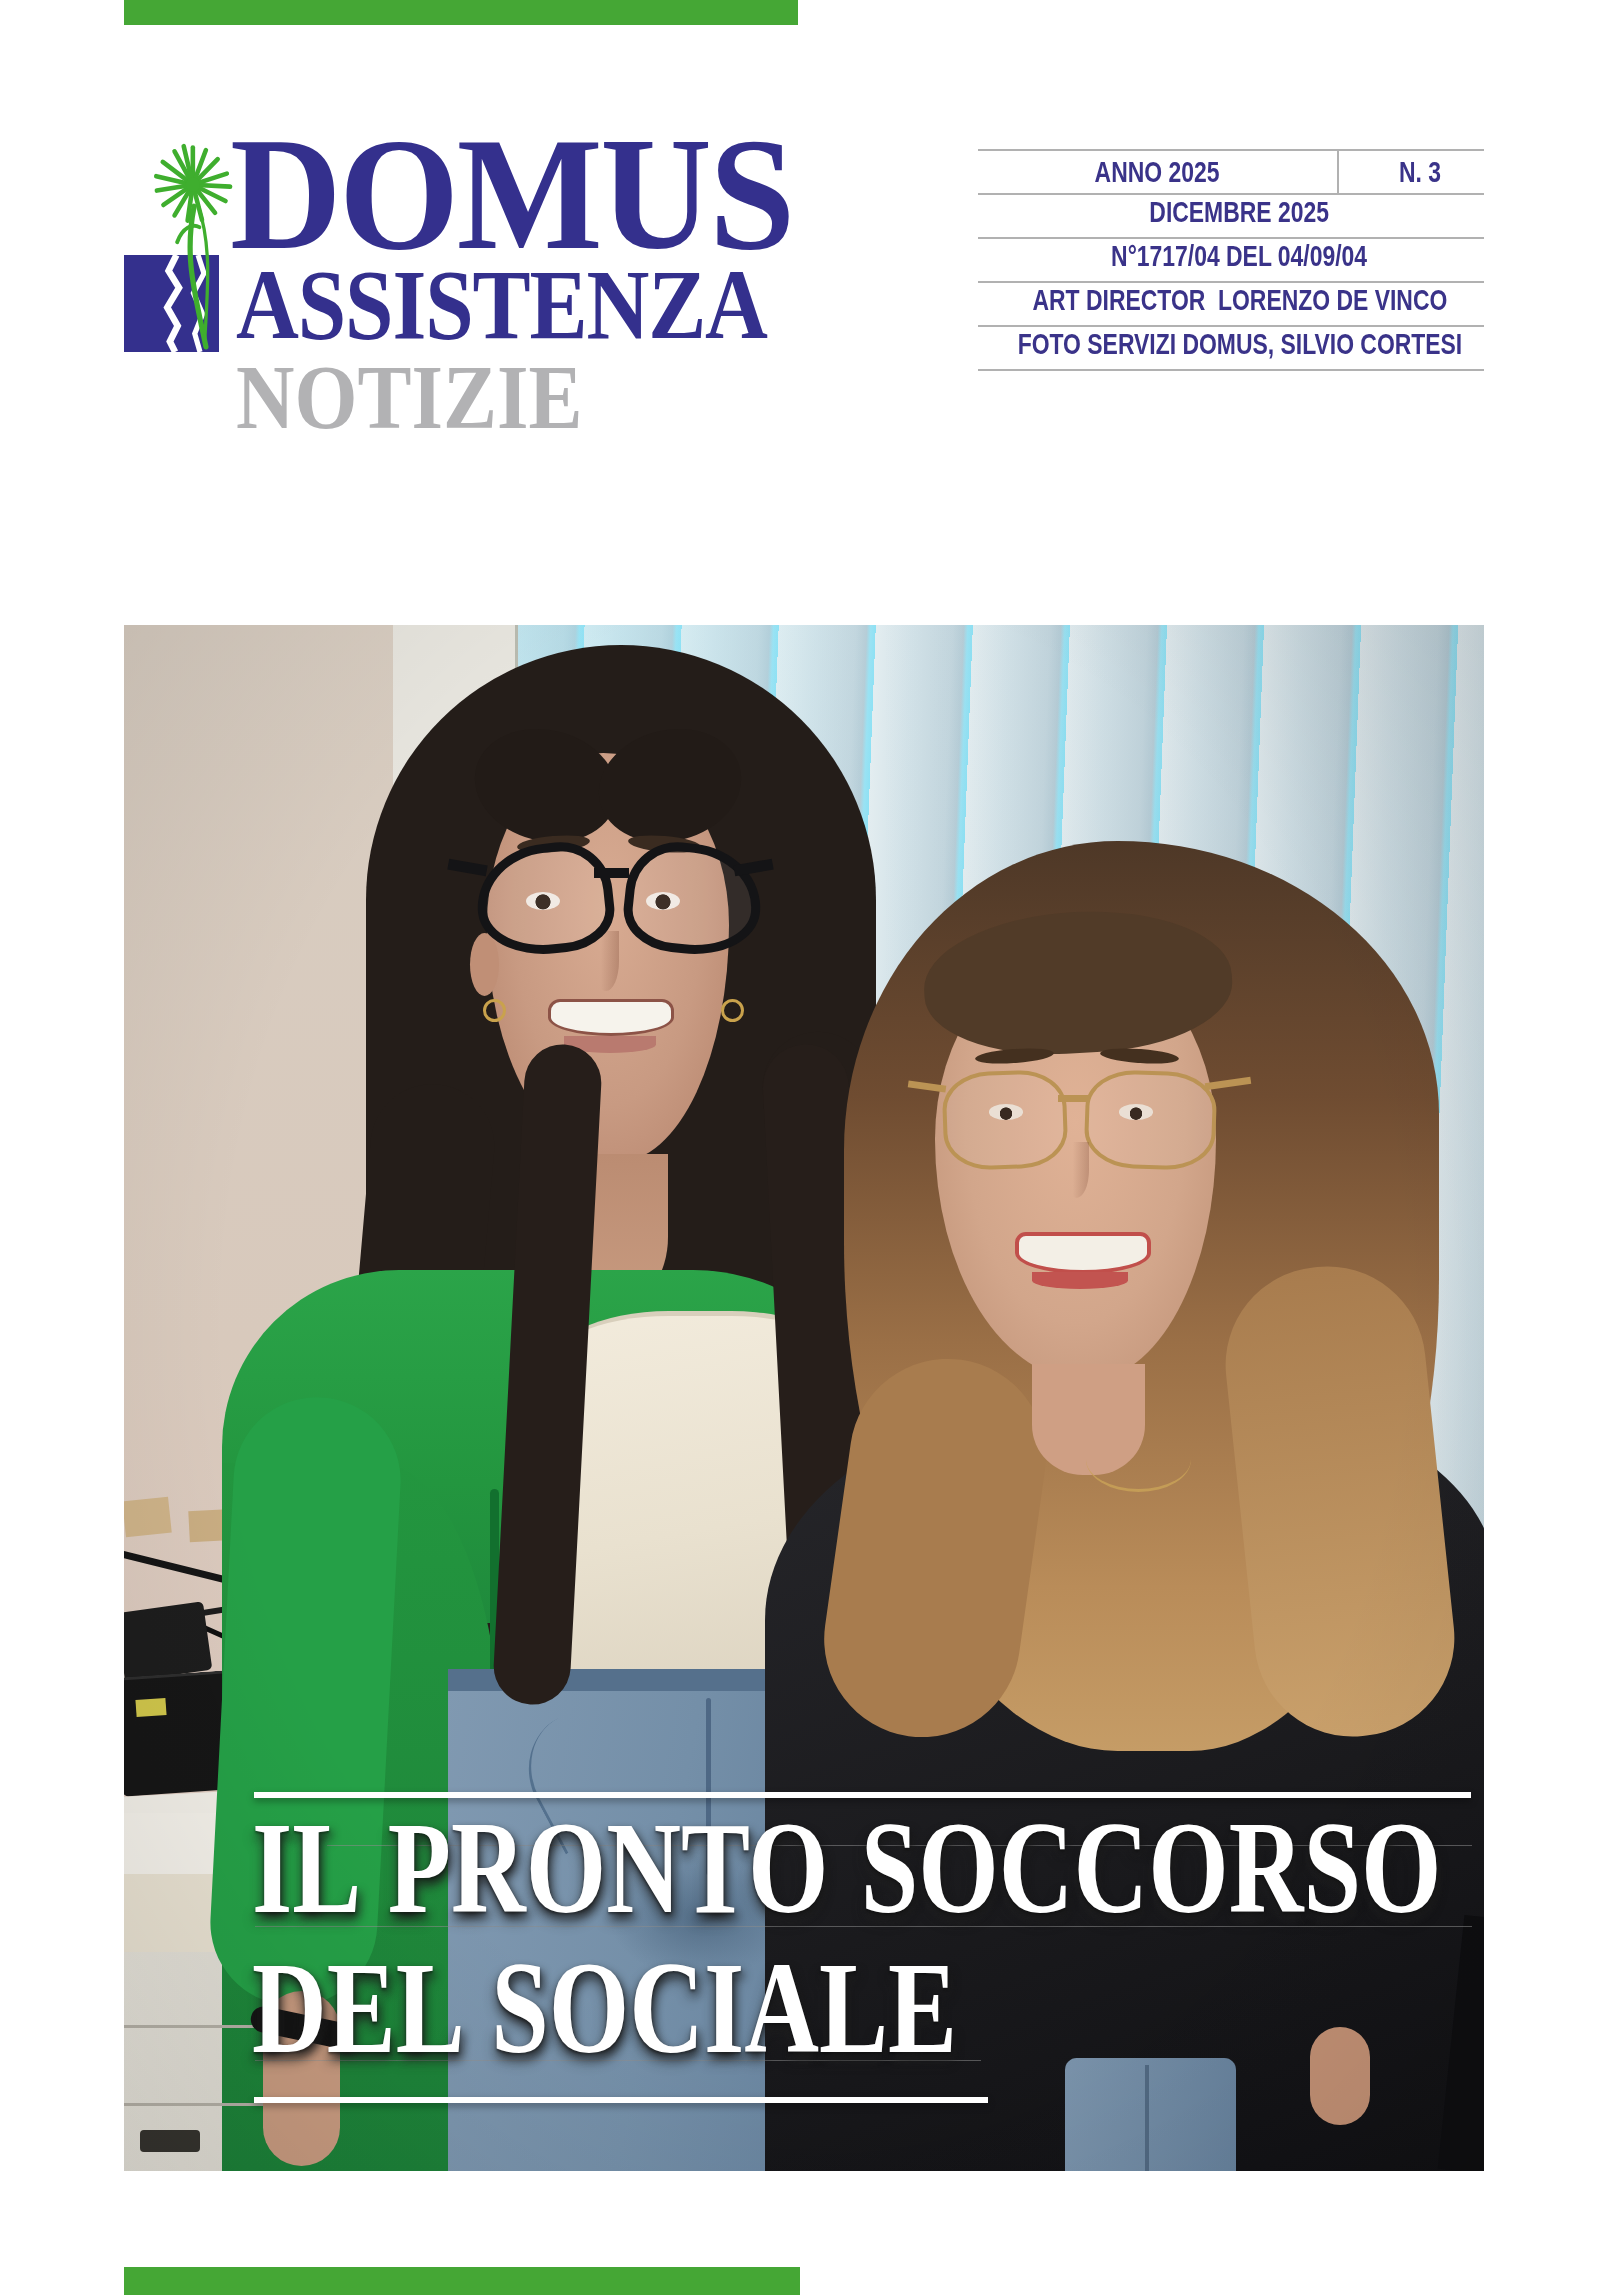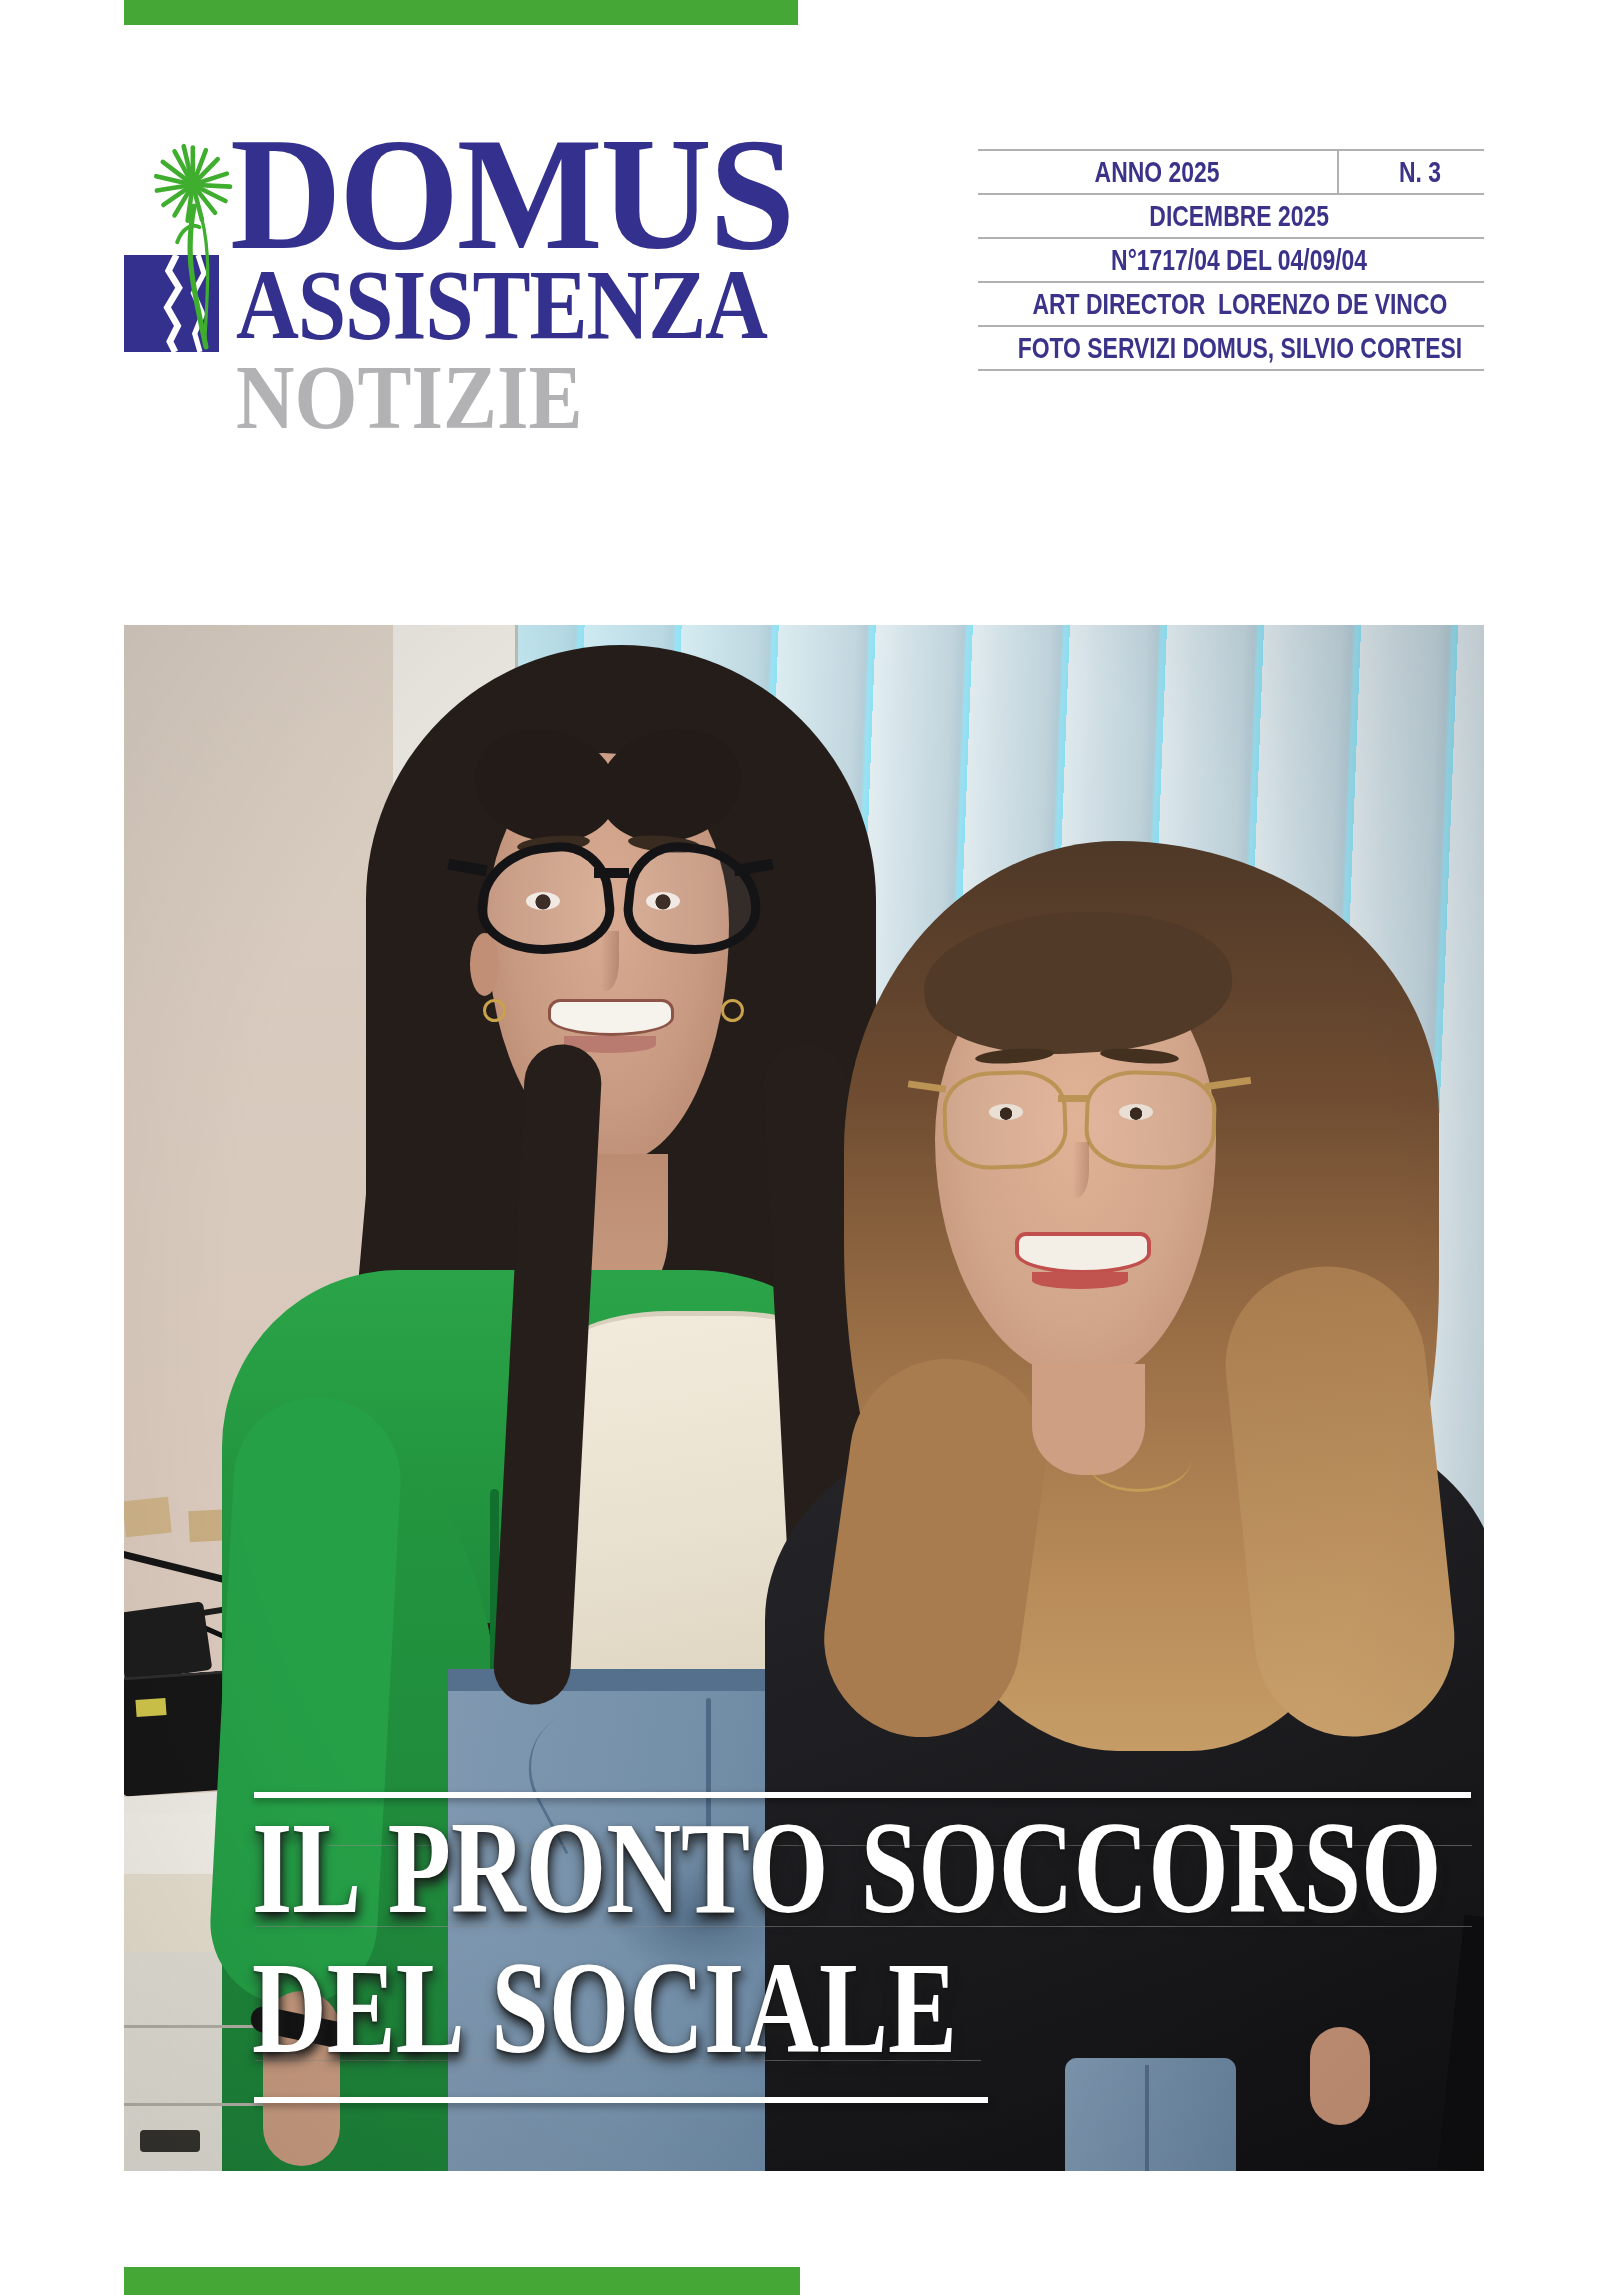--- a/index.html
+++ b/index.html
@@ -16,21 +16,21 @@
   .logo-word{font-family:"Liberation Serif",serif;font-weight:bold;color:#34308d;
              white-space:nowrap;line-height:1;transform-origin:left top;}
   #logo-domus{left:230px;top:114px;font-size:161px;letter-spacing:-2.6px;transform:scaleX(.96);}
   #logo-assistenza{left:236px;top:255px;font-size:99px;letter-spacing:-1.3px;transform:scaleX(.88);}
   #logo-notizie{left:236px;top:351px;font-size:92px;color:#b2b2b4;letter-spacing:0;transform:scaleX(.88);}
   #logo-rect{left:124px;top:255px;width:95px;height:97px;background:#34308d;}
   #logo-flower{left:134px;top:121px;width:170px;height:249px;z-index:3;}
 
   
   #masthead{left:978px;top:149px;width:523px;border-top:2.6px solid #b1b1b1;}
-  .mast-row{height:42px;border-bottom:2.6px solid #b1b1b1;display:flex;align-items:center;justify-content:center;}
+  .mast-row{height:42px;border-bottom:2.6px solid #b1b1b1;display:flex;align-items:flex-start;justify-content:center;}
   .mast-split{display:flex;padding:0;}
   .mast-cell{height:42px;display:flex;align-items:center;justify-content:center;}
   .mast-cell.c1{width:359px;}
   .mast-cell.c2{width:162px;border-left:2.6px solid #b1b1b1;}
   .mast-text{font-size:29.4px;font-weight:bold;color:#3a3389;white-space:pre;transform:scaleX(.78);transform-origin:center;}
 
   
   #photo{left:124px;top:625px;width:1379px;height:1546px;overflow:hidden;background:#d5e3e8;}
   #blinds{left:236px;top:-79px;width:1243px;height:1767px;transform:rotate(2.2deg);transform-origin:center;z-index:0;
     background:repeating-linear-gradient(90deg,

